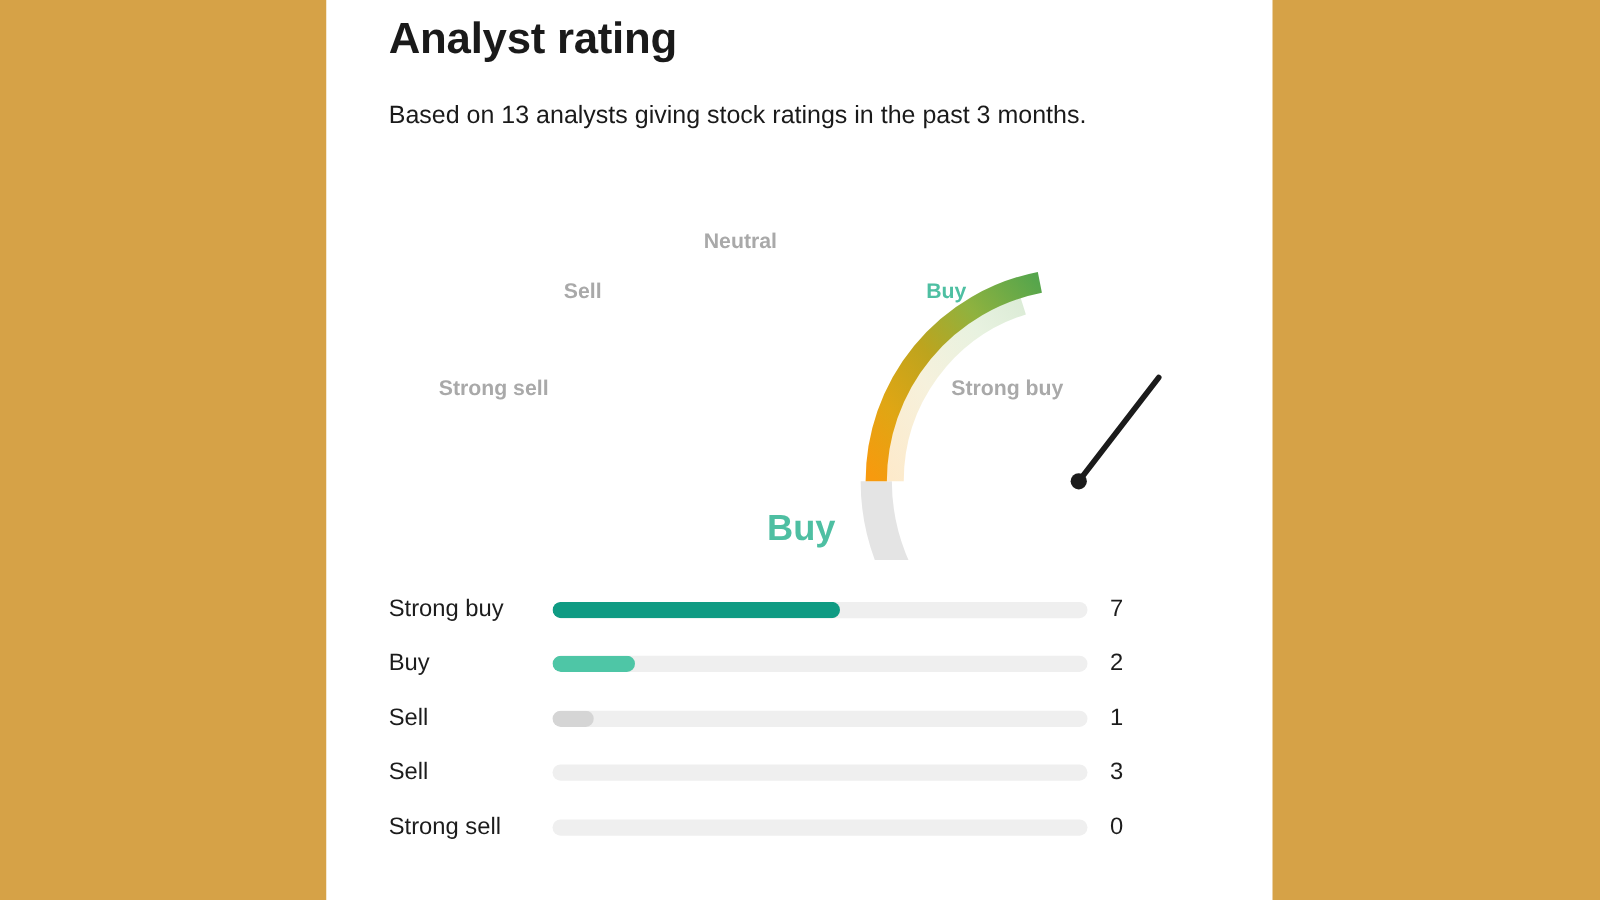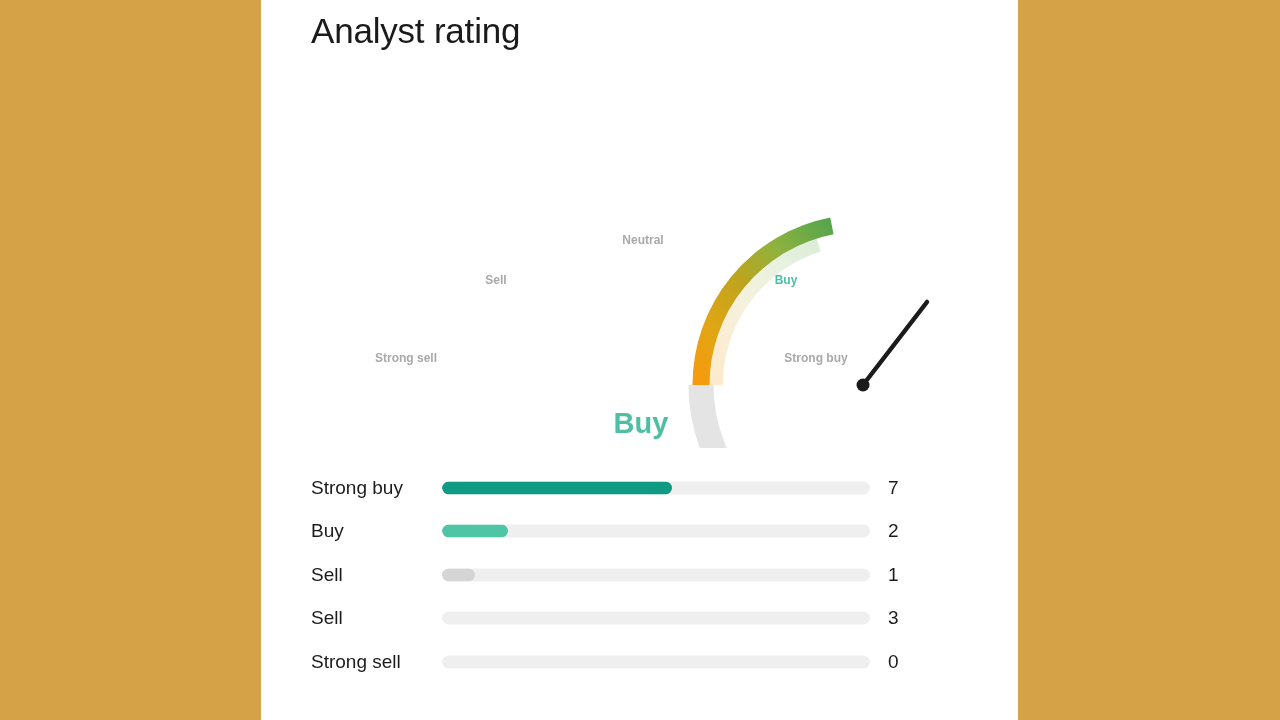--- a/index.html
+++ b/index.html
@@ -29,21 +29,21 @@
     background: #ffffff;
     box-sizing: border-box;
     overflow: hidden;
   }
 
   .page-title {
     position: absolute;
     left: 50px;
     top: 8px;
     font-size: 35px;
-    font-weight: normal;
+    font-weight: bold;
     color: #1a1a1a;
     letter-spacing: -0.2px;
     line-height: 46px;
     margin: 0;
   }
 
   .page-subtitle {
     position: absolute;
     left: 50px;
     top: 72px;
@@ -62,27 +62,25 @@
     width: 600px;
     height: 280px;
   }
   .gauge-svg {
     position: absolute;
     left: 0;
     top: 0;
   }
   .gauge-label {
     position: absolute;
-    font-size: 12px;
+    font-size: 17px;
     font-weight: bold;
     color: #a9a9a9;
-    text-align: center;
     line-height: 26px;
     white-space: nowrap;
-    margin-top: 47px;
   }
   .gl-strong-sell { left: 10px;  top: 130px; width: 110px; }
   .gl-sell        { left: 110px; top: 52px;  width: 90px;  }
   .gl-neutral     { left: 222px; top: 12px;  width: 160px; }
   .gl-buy         { left: 400px; top: 52px;  width: 90px; color: #4ebfa2; }
   .gl-strong-buy  { left: 420px; top: 130px; width: 110px; }
 
   .gauge-value {
     position: absolute;
     left: 185px;
@@ -143,20 +141,21 @@
   }
 </style>
 </head>
 <body style="background: rgb(214, 162, 71);">
 
 <div id="app">
 
   <div class="card">
 
     <h1 class="page-title">Analyst rating</h1>
+    <p class="page-subtitle">Based on 13 analysts giving stock ratings in the past 3 months.</p>
 
     <div class="gauge-wrap">
 
       <svg class="gauge-svg" width="600" height="280" viewBox="0 0 600 280">
         <defs>
           <linearGradient id="arcGrad" x1="0" y1="1" x2="1" y2="0">
             <stop offset="0%" stop-color="#f79a0e"></stop>
             <stop offset="22%" stop-color="#e0a614"></stop>
             <stop offset="48%" stop-color="#bda41e"></stop>
             <stop offset="72%" stop-color="#8fb23f"></stop>

